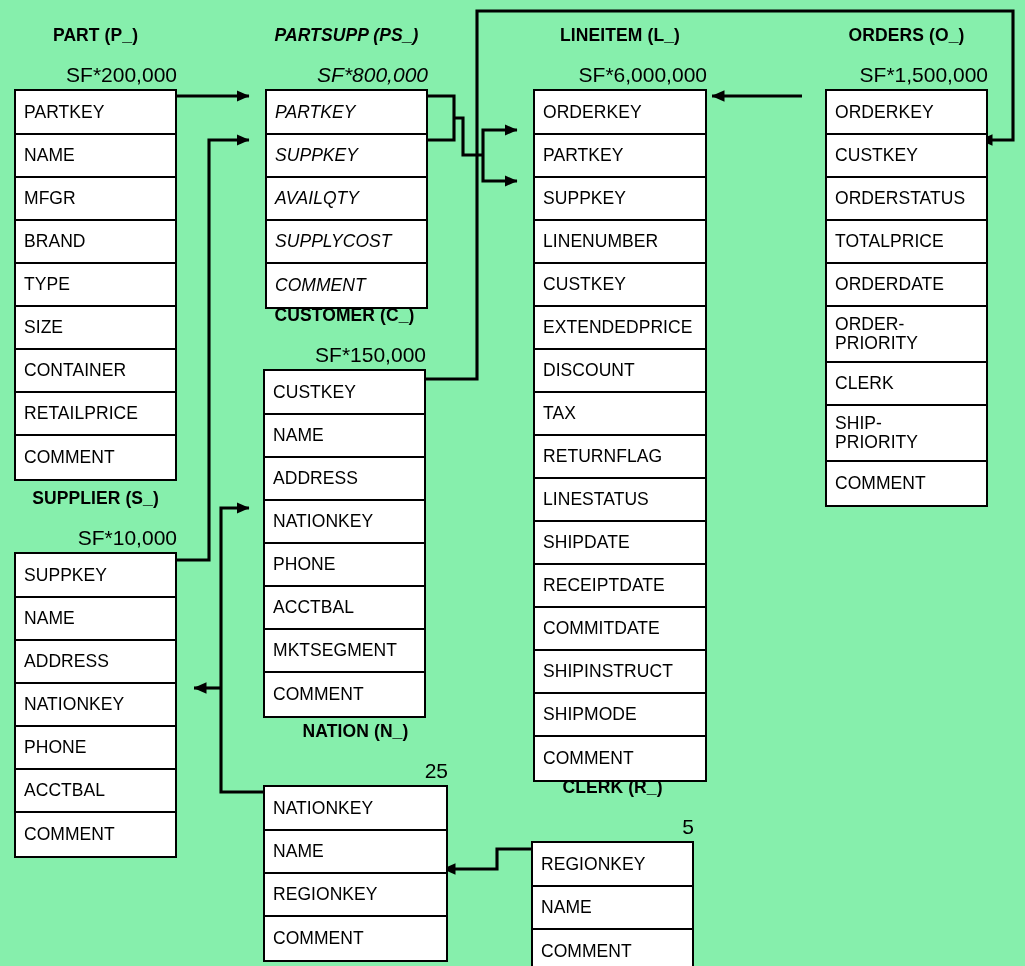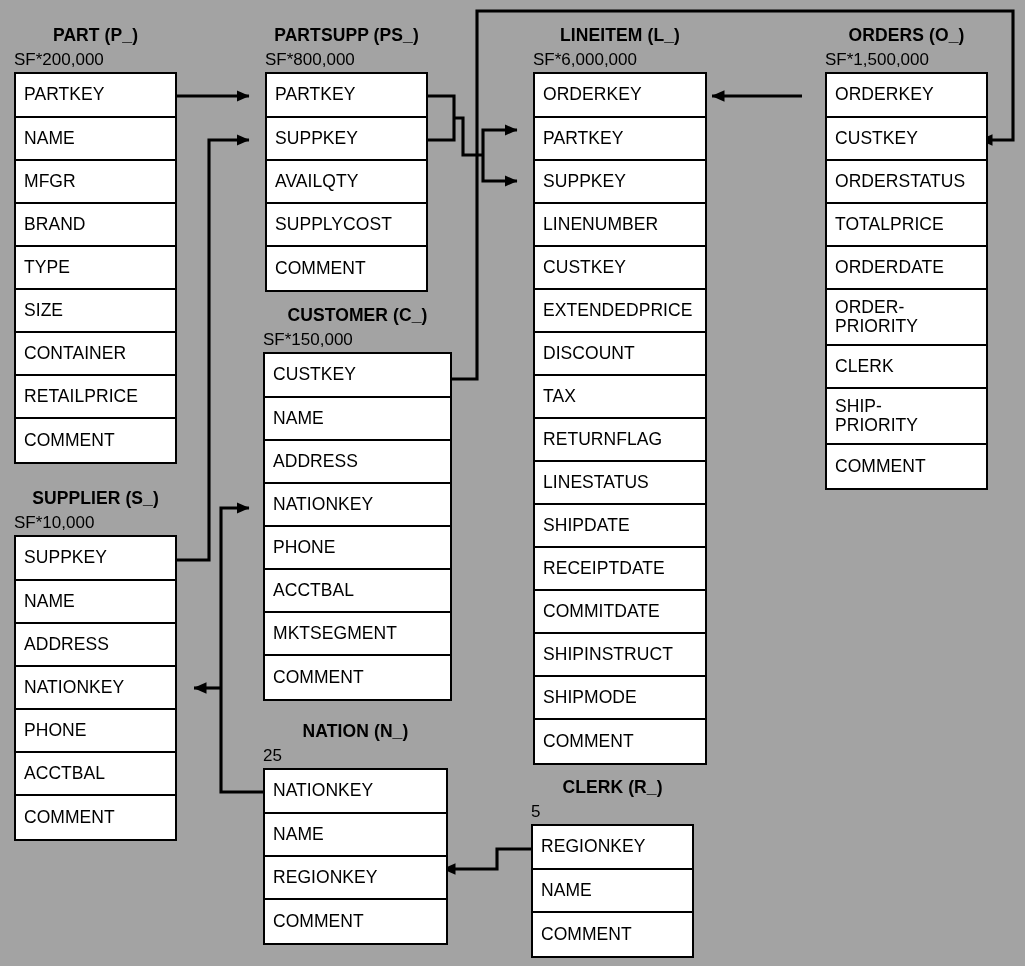--- a/index.html
+++ b/index.html
@@ -9,21 +9,21 @@
   }
   body {
     font-family: "Liberation Sans", sans-serif;
     color: #000000;
   }
   #canvas {
     position: relative;
     width: 1025px;
     height: 966px;
     overflow: hidden;
-    background: #a3a3a3;
+    background: #86efac;
   }
   #wires {
     position: absolute;
     left: 0;
     top: 0;
     width: 1025px;
     height: 966px;
     pointer-events: none;
   }
   .entity {
@@ -31,25 +31,25 @@
   }
   .entity-title {
     font-size: 17.5px;
     font-weight: bold;
     text-align: center;
     line-height: 1.12;
     letter-spacing: 0.1px;
     white-space: nowrap;
   }
   .entity-card {
-    font-size: 17px;
-    text-align: left;
+    font-size: 21px;
+    text-align: right;
     line-height: 1.12;
     white-space: nowrap;
-    margin-top: 4px;
+    margin-top: 17px;
   }
   .entity-box {
     margin-top: 3px;
     border: 2.2px solid #000;
     background: #fff;
     box-sizing: border-box;
   }
   .field {
     border-bottom: 2.2px solid #000;
     box-sizing: border-box;
@@ -64,24 +64,24 @@
   }
   .field:last-child {
     border-bottom: none;
   }
   .field.tall {
     white-space: pre-line;
     align-items: center;
   }
   
   #ent-part        { left: 14px;  top: 26px; width: 163px; }
-  #ent-partsupp    { left: 265px; top: 26px; width: 163px; }
+  #ent-partsupp    { left: 265px; top: 26px; width: 163px; font-style: italic; }
   #ent-lineitem    { left: 533px; top: 26px; width: 174px; }
   #ent-orders      { left: 802px; top: 26px; width: 163px; padding-left: 23px; }
-  #ent-customer    { left: 263px; top: 306px; width: 189px; }
+  #ent-customer    { left: 263px; top: 306px; width: 163px; }
   #ent-supplier    { left: 14px;  top: 489px; width: 163px; }
   #ent-nation      { left: 263px; top: 722px; width: 185px; }
   #ent-region      { left: 531px; top: 778px; width: 163px; }
 
   .f44  { height: 44px; }
   .f43  { height: 43px; }
   .f60  { height: 56px; }
 </style>
 </head>
 <body>

